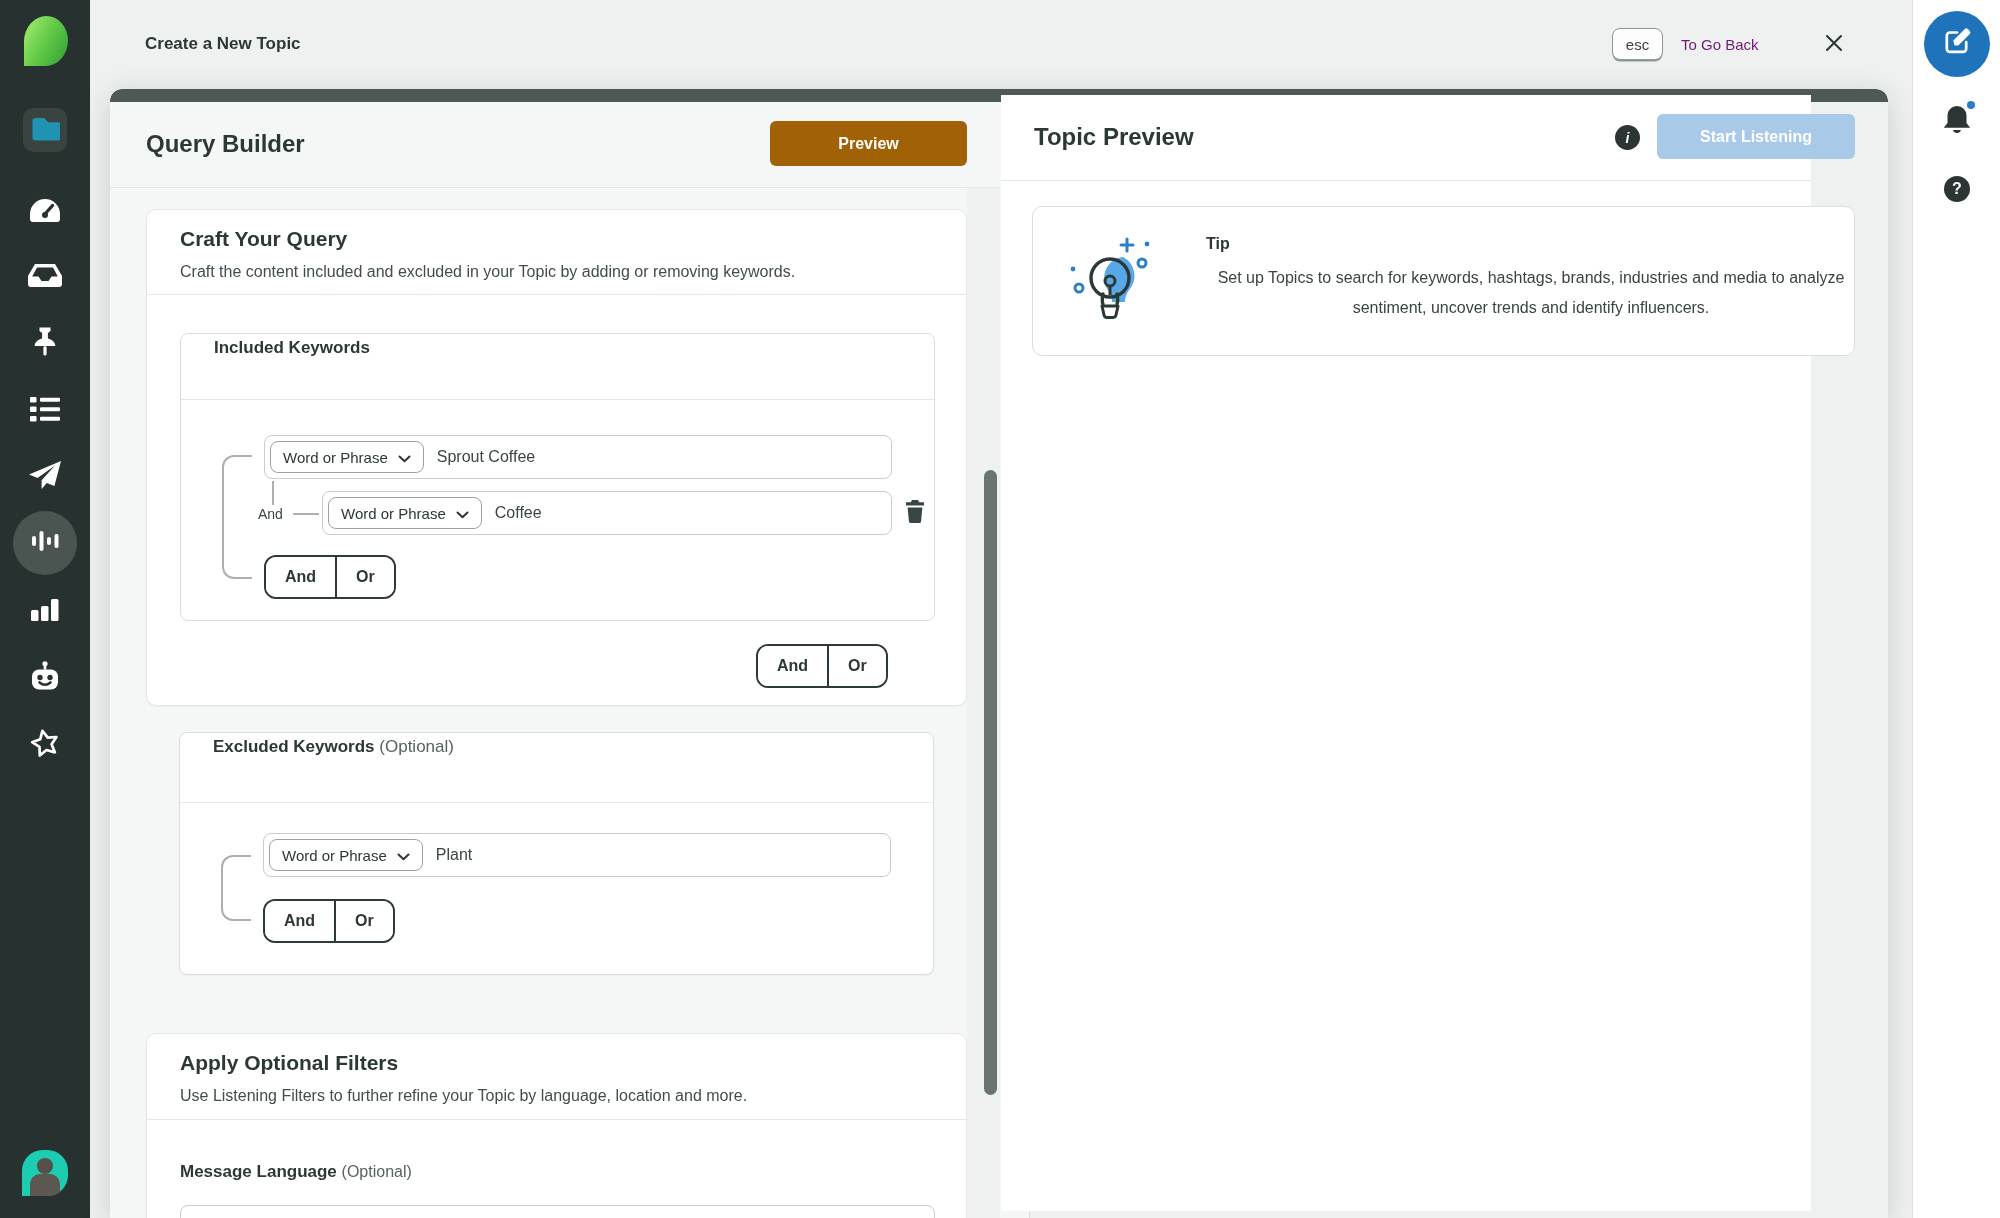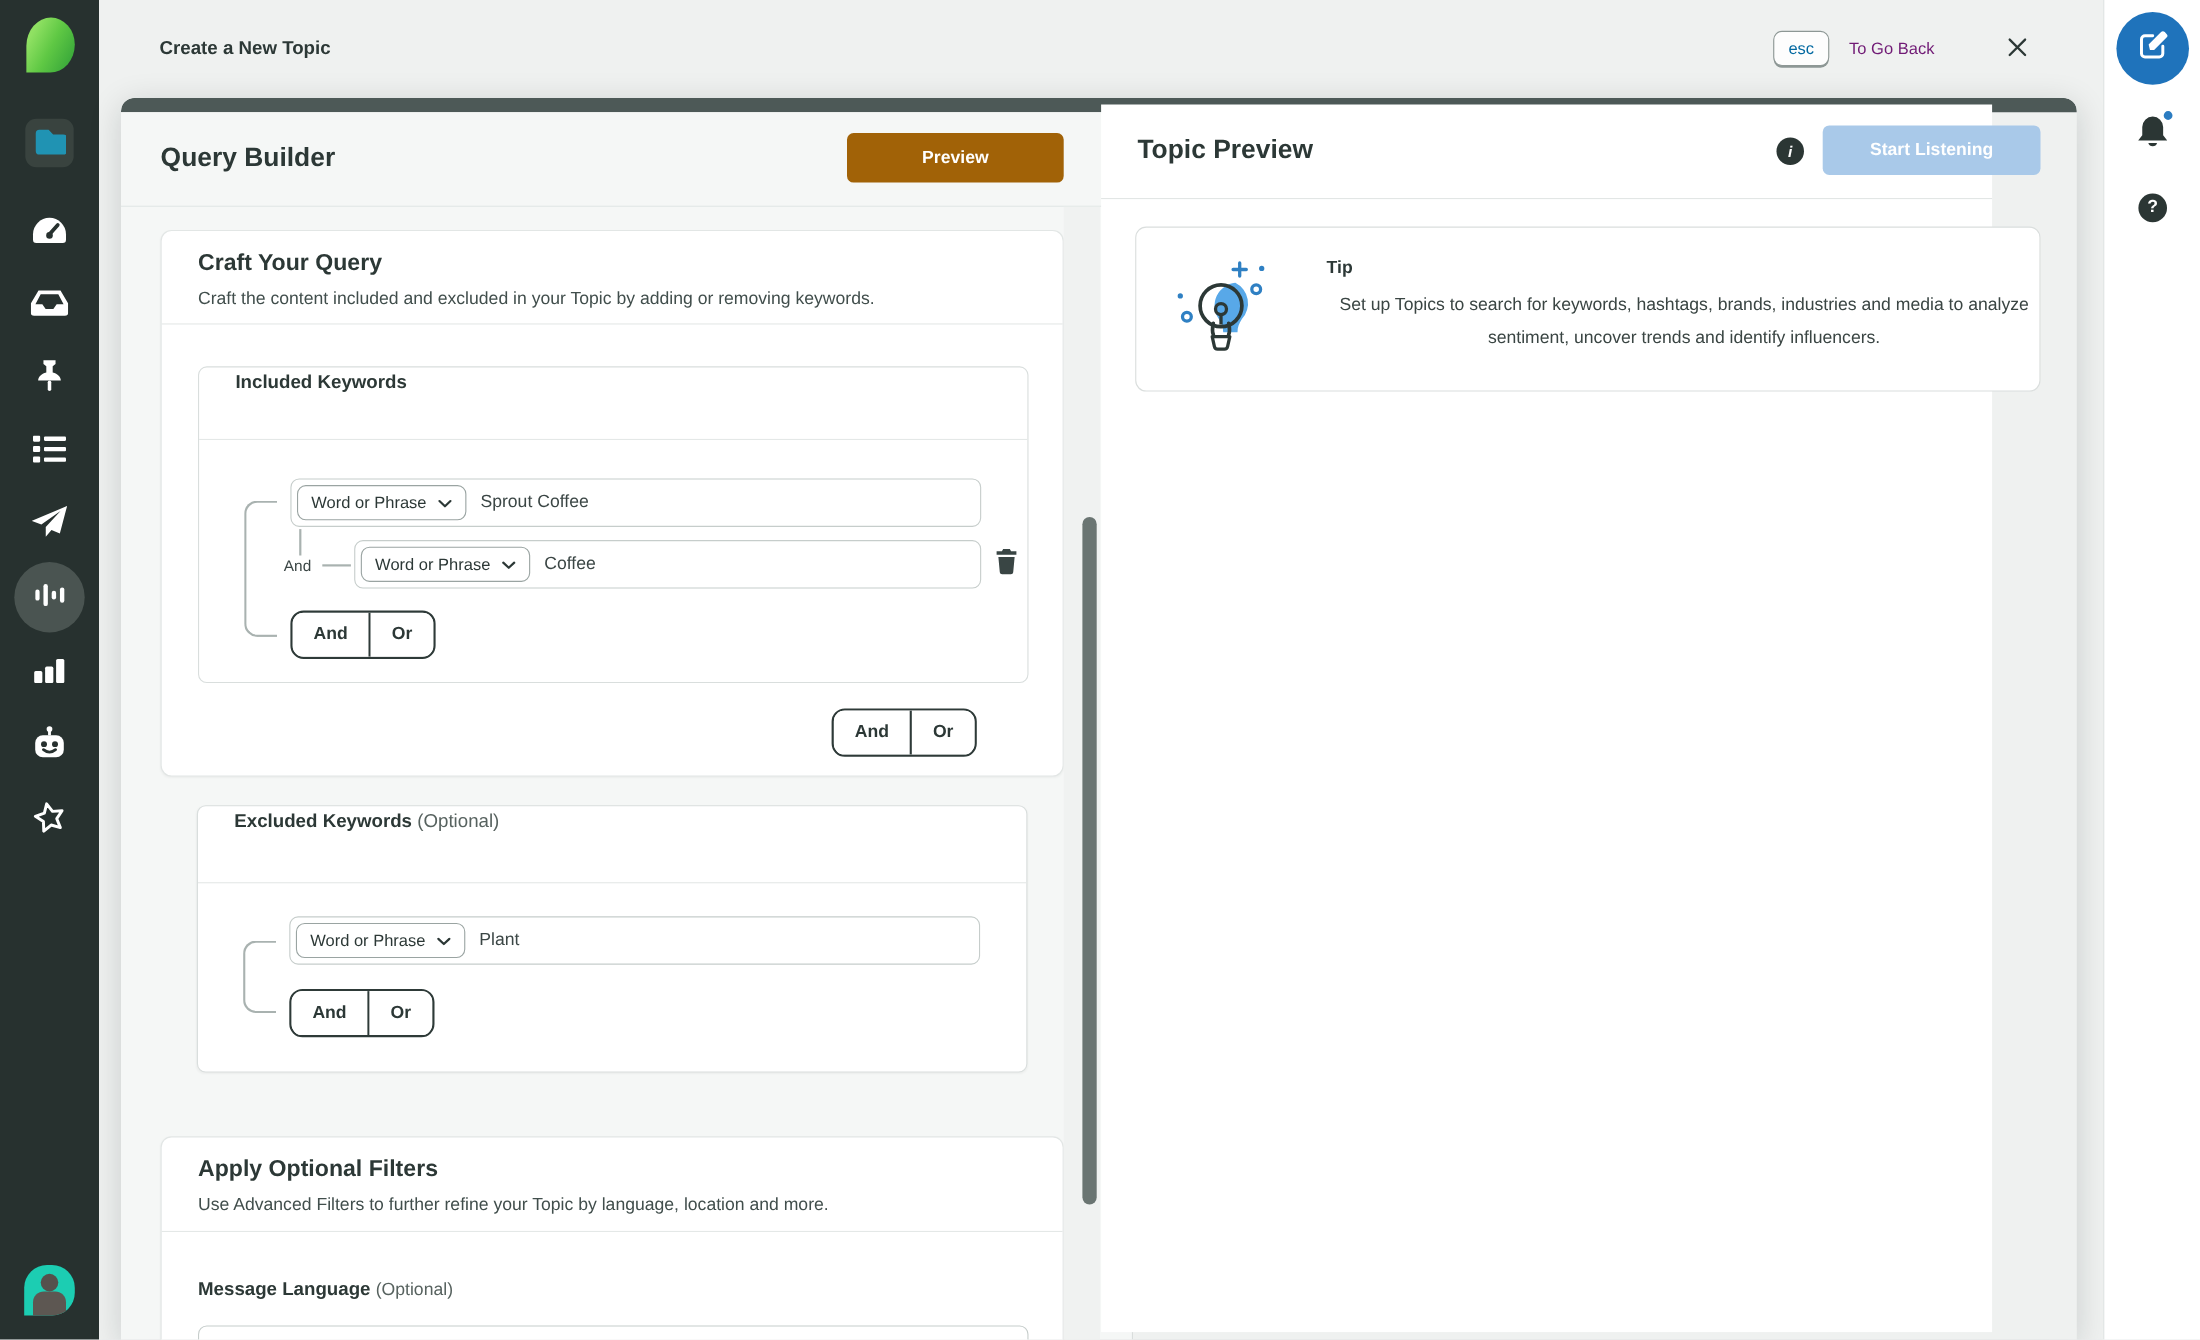--- a/index.html
+++ b/index.html
@@ -14,21 +14,21 @@
     background:linear-gradient(118deg,#90e163 18%,#5fc844 52%,#3aa93a 88%);
     border-radius:52% 50% 52% 0; }
   .folder-tile { position:absolute; left:23px; top:108px; width:44px; height:44px; background:#39433f; border-radius:10px; display:flex; align-items:center; justify-content:center; cursor:pointer; }
   .active-circle { position:absolute; left:13px; top:511px; width:64px; height:64px; border-radius:50%; background:#4a5451; display:flex; align-items:center; justify-content:center; cursor:pointer; }
   .avatar-leaf { position:absolute; left:22px; top:1150px; width:46px; height:46px; background:#1ccdb2; border-radius:45% 45% 45% 0; overflow:hidden; cursor:pointer; }
   .avatar-head { position:absolute; left:15px; top:8px; width:16px; height:16px; border-radius:50%; background:#55504c; }
   .avatar-body { position:absolute; left:8px; top:24px; width:30px; height:24px; border-radius:10px 10px 0 0; background:#5d5752; }
 
   
   .topbar-title { position:absolute; left:145px; top:34px; font-size:17px; font-weight:700; color:#2c3836; }
-  .esc-key { position:absolute; left:1612px; top:28px; width:51px; height:32px; background:#fdfdfd; border:1.5px solid #8d9795; border-radius:8px; box-shadow:0 2px 0 -0.5px #8d9795; display:flex; align-items:center; justify-content:center; font-size:15px; color:#0369a1; }
+  .esc-key { position:absolute; left:1612px; top:28px; width:51px; height:32px; background:#fdfdfd; border:1.5px solid #8d9795; border-radius:8px; box-shadow:0 2px 0 -0.5px #8d9795; display:flex; align-items:center; justify-content:center; font-size:15px; color:#404040; }
   .back-hint { position:absolute; left:1681px; top:36px; font-size:15px; color:#701a75; }
   .close-btn { position:absolute; left:1820px; top:31px; width:28px; height:28px; display:flex; align-items:center; justify-content:center; cursor:pointer; }
 
   
   .modal { position:absolute; left:110px; top:89px; width:1778px; height:1129px; border-radius:12px 12px 0 0; box-shadow:0 6px 30px rgba(12,24,22,.16); overflow:hidden; }
   .modal-strip { position:absolute; left:0; top:0; width:1778px; height:13px; background:#4d5957; border-radius:12px 12px 0 0; }
   .panel-left { position:absolute; left:0; top:13px; width:920px; height:1116px; background:#f5f7f6; border-right:1px solid #d9dddc; }
   .panel-right { position:absolute; left:891px; top:6px; width:810px; height:1116px; background:#ffffff; }
   .panel-header { position:absolute; left:0; top:0; width:100%; height:86px; border-bottom:1px solid #e2e6e5; }
   .panel-title { position:absolute; left:36px; top:28px; font-size:24px; font-weight:700; color:#2c3836; }
@@ -312,21 +312,21 @@
 
         <div class="andor" style="left:83px; top:166px;">
           <button>And</button>
           <div class="sep"></div>
           <button>Or</button>
         </div>
       </div>
 
       <div class="card card-c">
         <h2 class="card-title">Apply Optional Filters</h2>
-        <p class="card-desc">Use Advanced Filters to further refine your Topic by language, location and more.</p>
+        <p class="card-desc">Use Listening Filters to further refine your Topic by language, location and more.</p>
         <div class="hdiv" style="top:85px"></div>
         <div class="msg-label">
           <span>Message Language</span>
           <span class="optional" style="font-size:16px;">(Optional)</span>
         </div>
         <div class="msg-input"></div>
       </div>
 
       <div class="scroll-gutter"></div>
       <div class="scroll-thumb"></div>

